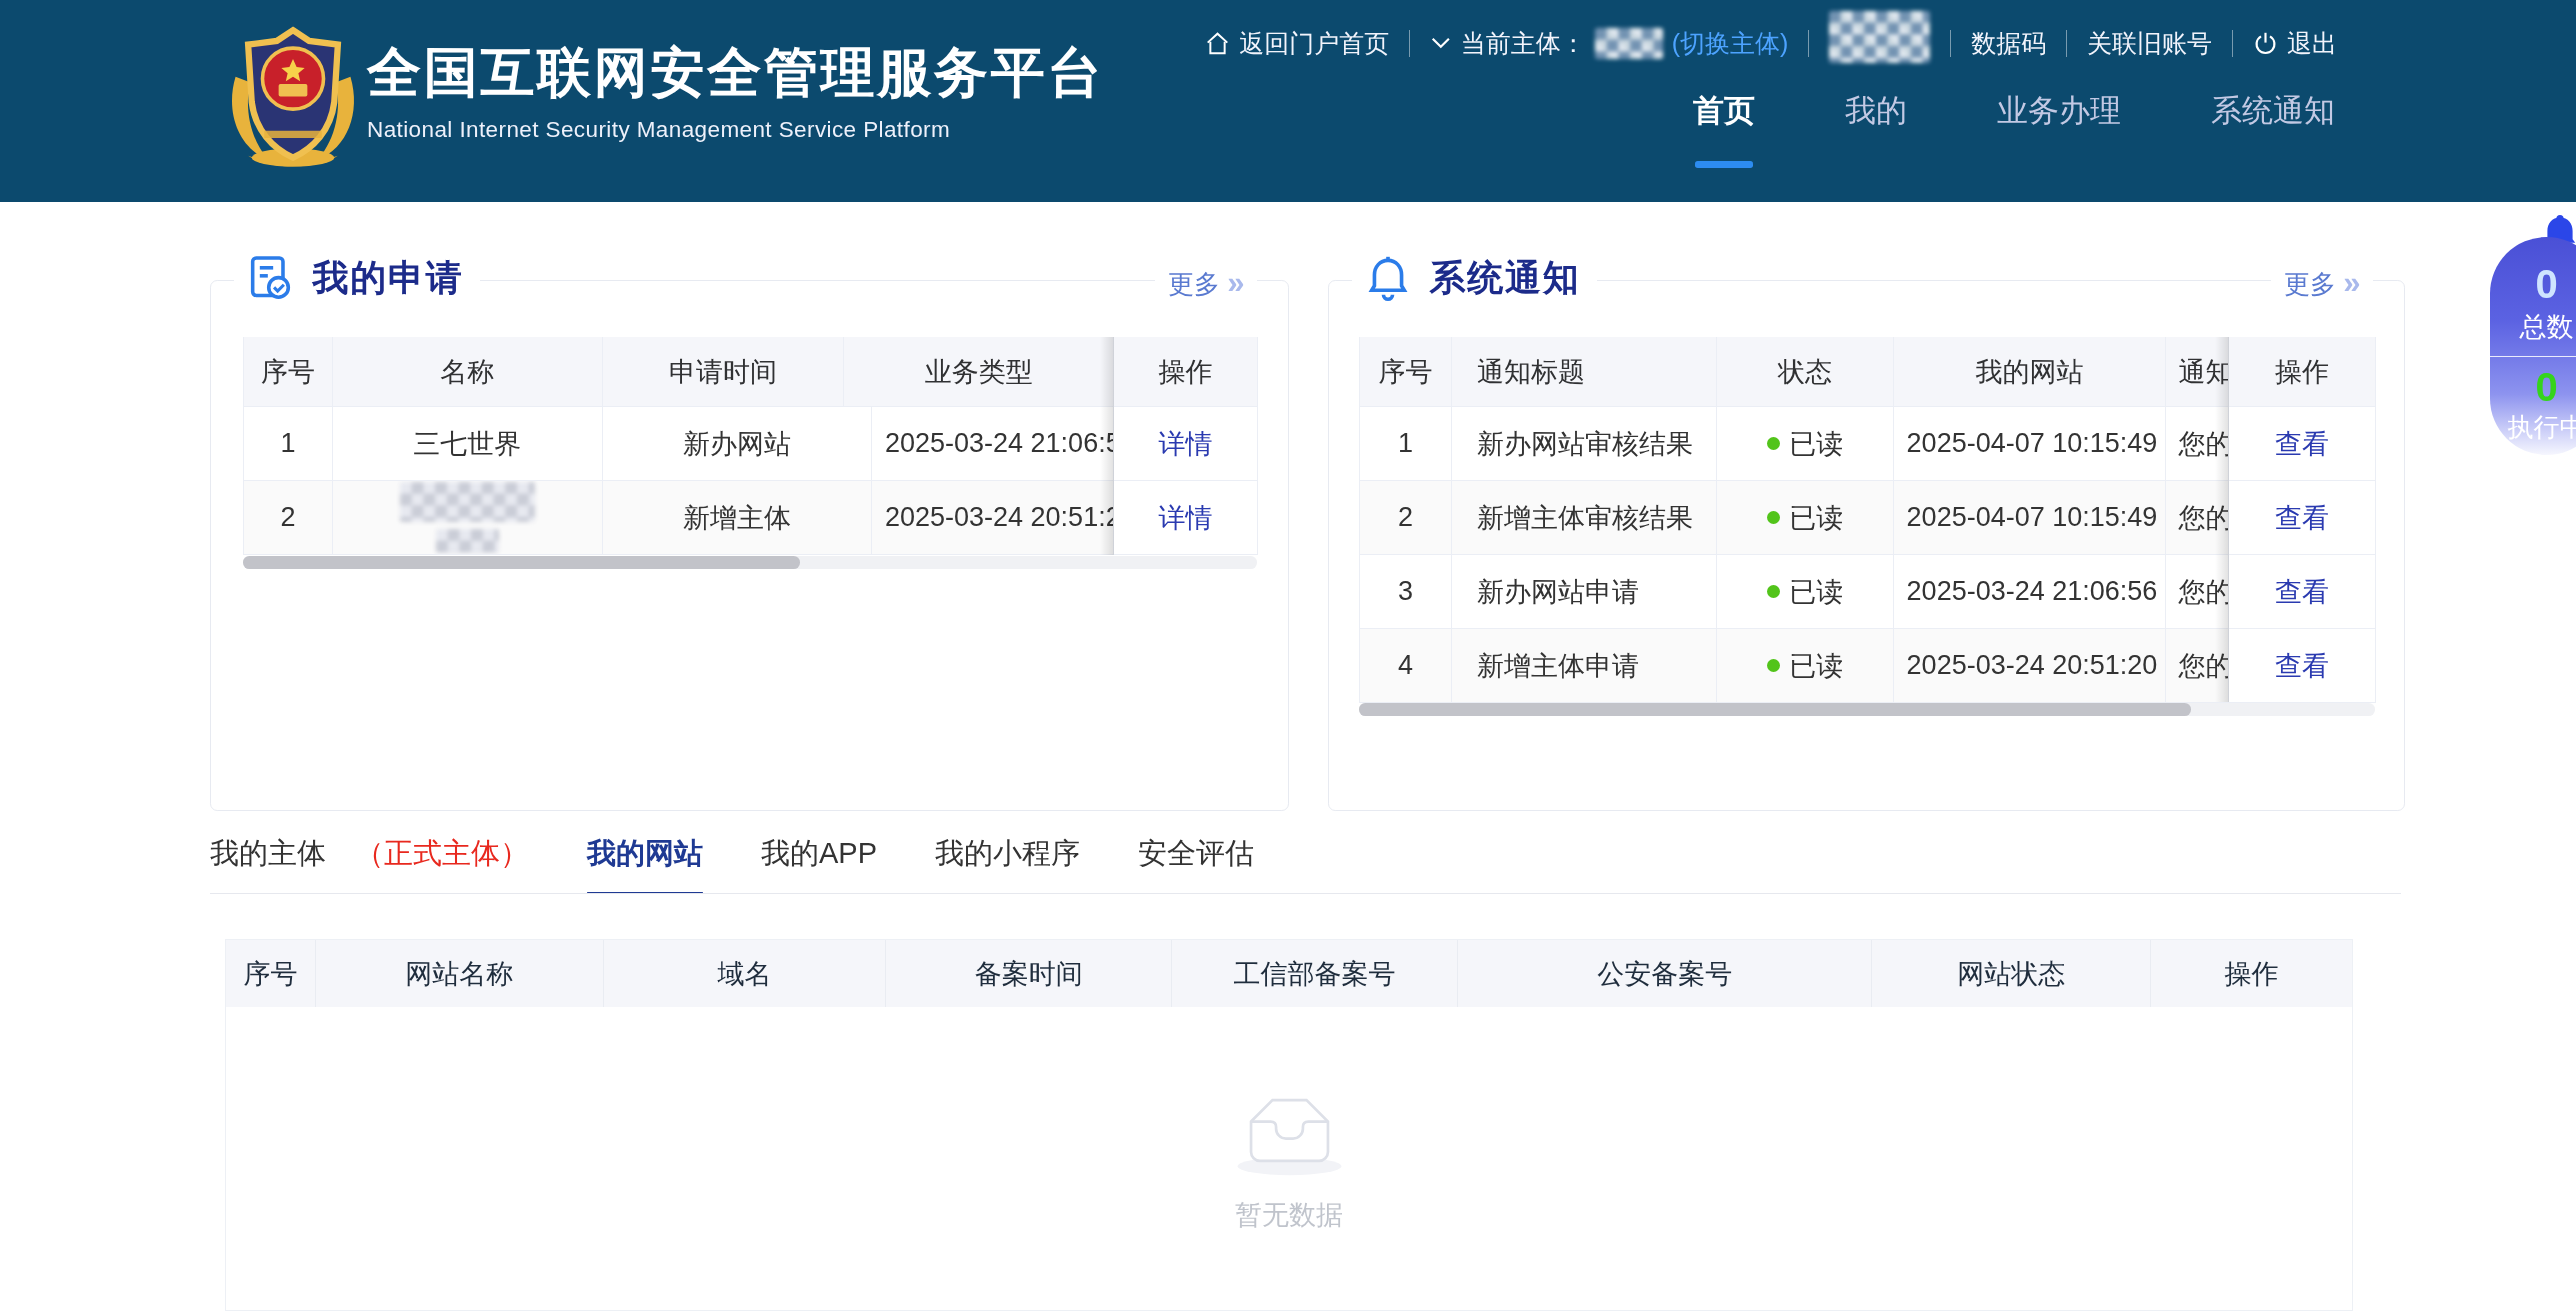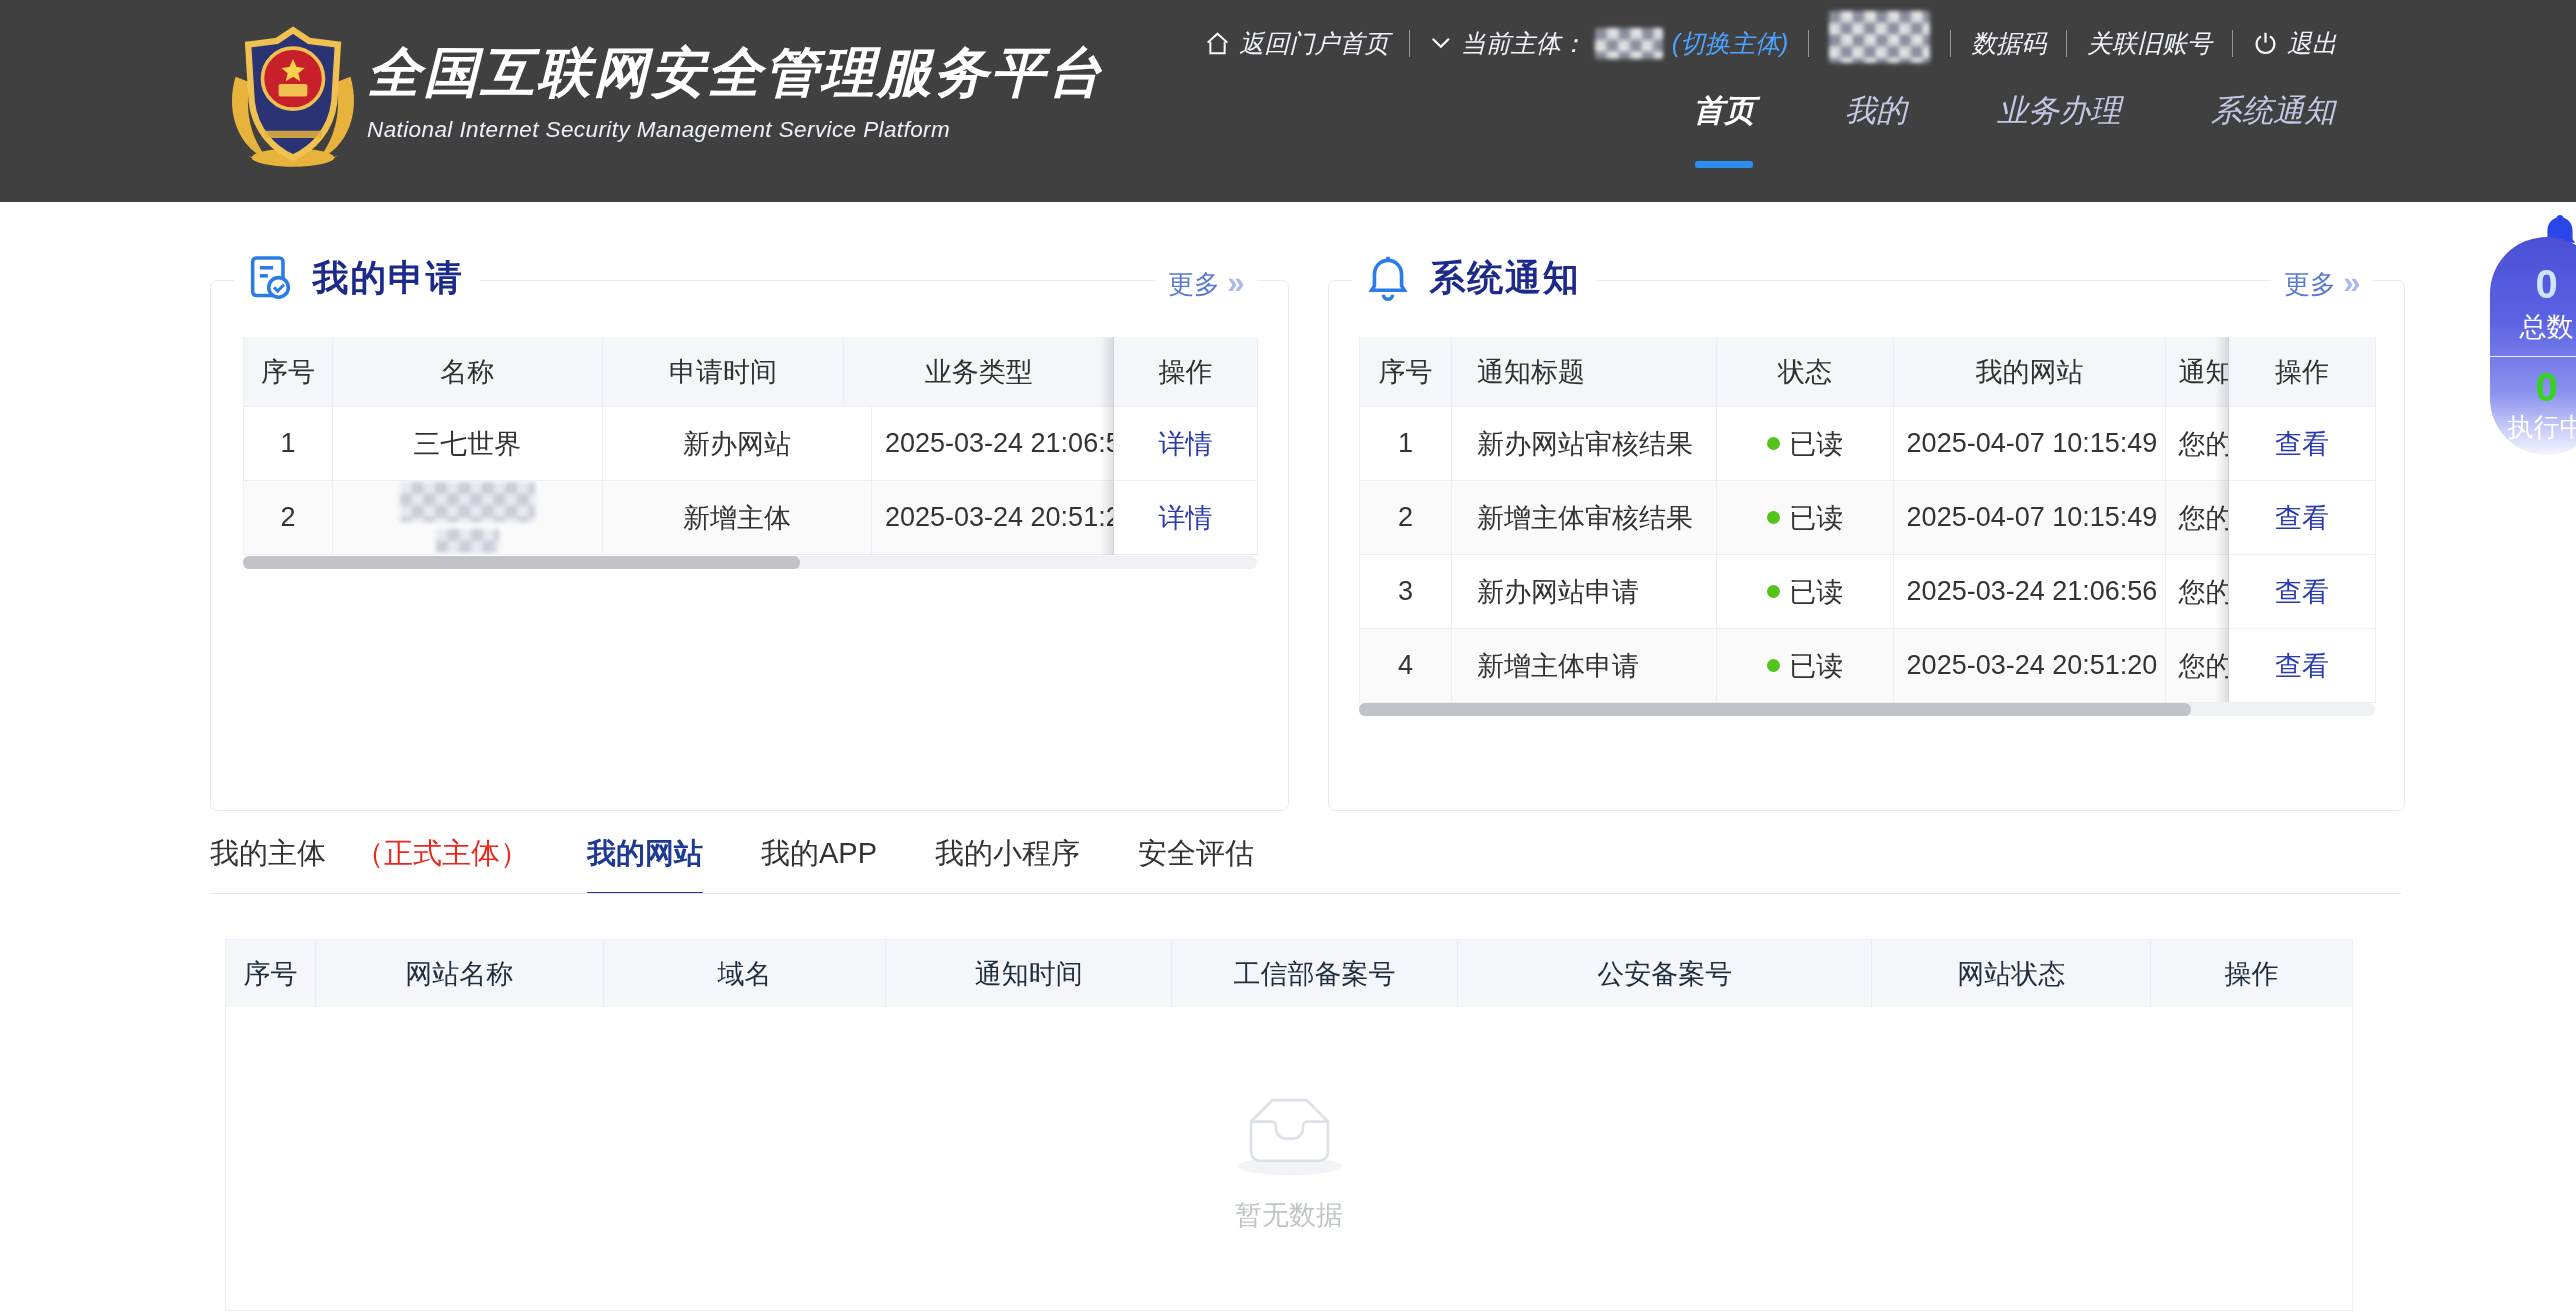--- a/index.html
+++ b/index.html
@@ -1,19 +1,19 @@
 <!DOCTYPE html>
 <html style="font-size:14.4px"><head>
 <meta charset="utf-8">
 <style>
   html,body{margin:0;padding:0;background:#fff;}
   #page{position:relative;width:2576px;height:1314px;background:#ffffff;overflow:hidden;
         font-family:"Liberation Sans","DejaVu Sans",sans-serif;color:#333;}
   
-  .hdr{position:absolute;left:0;top:0;width:2576px;height:202px;background:#404040;font-style:italic;}
+  .hdr{position:absolute;left:0;top:0;width:2576px;height:202px;background:#0c4a6e;}
   .logo{position:absolute;left:223px;top:23.4px;width:140px;height:149px;}
   .brand{position:absolute;left:367px;top:41px;}
   .brand .cn{font-size:54px;font-weight:bold;color:#ffffff;letter-spacing:2.7px;line-height:63px;}
   .brand .en{font-size:22.5px;color:#eef1fb;margin-top:12.6px;letter-spacing:0.4px;}
   .util{position:absolute;right:239px;top:20px;height:47px;display:flex;align-items:center;
         font-size:25px;color:#f2f4fc;white-space:nowrap;}
   .util .it{display:flex;align-items:center;gap:9px;cursor:pointer;}
   .util .sep{width:0.9px;height:27px;background:rgba(255,255,255,.45);margin:0 20px;}
   .link-lt{color:#4da3ff;}
   .mosaic{border-radius:2.7px;filter:blur(2.2px);
@@ -331,21 +331,21 @@
       <span>安全评估</span>
         <span class="tbar"></span>
     </div>
   </div>
 
   <div class="bt">
     <div class="bth">
       <div class="bhc b1">序号</div>
       <div class="bhc b2">网站名称</div>
       <div class="bhc b3">域名</div>
-      <div class="bhc b4">通知时间</div>
+      <div class="bhc b4">备案时间</div>
       <div class="bhc b5">工信部备案号</div>
       <div class="bhc b6">公安备案号</div>
       <div class="bhc b7">网站状态</div>
       <div class="bhc b8">操作</div>
     </div>
     <div class="empty" style="margin-top:0;padding-top:77px;">
       <svg width="117" height="93" viewBox="0 0 130 104">
         <ellipse cx="65" cy="92" rx="58" ry="10" fill="#f2f3f7"></ellipse>
         <path d="M22 42 L46 18 H84 L108 42 V76 a10 10 0 0 1 -10 10 H32 a10 10 0 0 1 -10 -10 Z" fill="#ffffff" stroke="#dde0e8" stroke-width="3"></path>
         <path d="M22 42 h22 c4 0 6 2 6 6 v2 c0 6 5 11 11 11 h8 c6 0 11 -5 11 -11 v-2 c0 -4 2 -6 6 -6 h22" fill="none" stroke="#dde0e8" stroke-width="3"></path>

